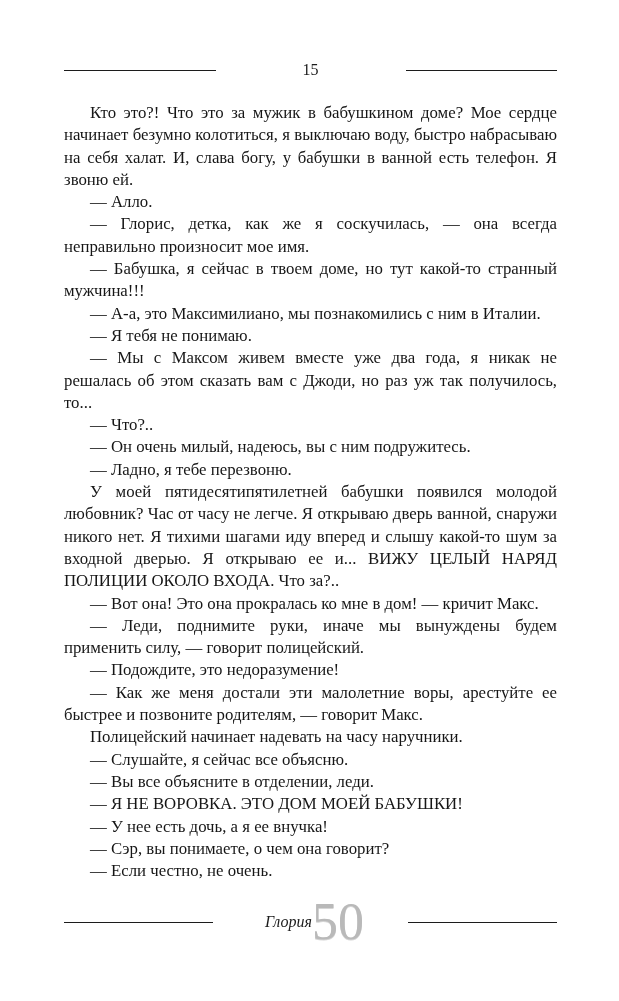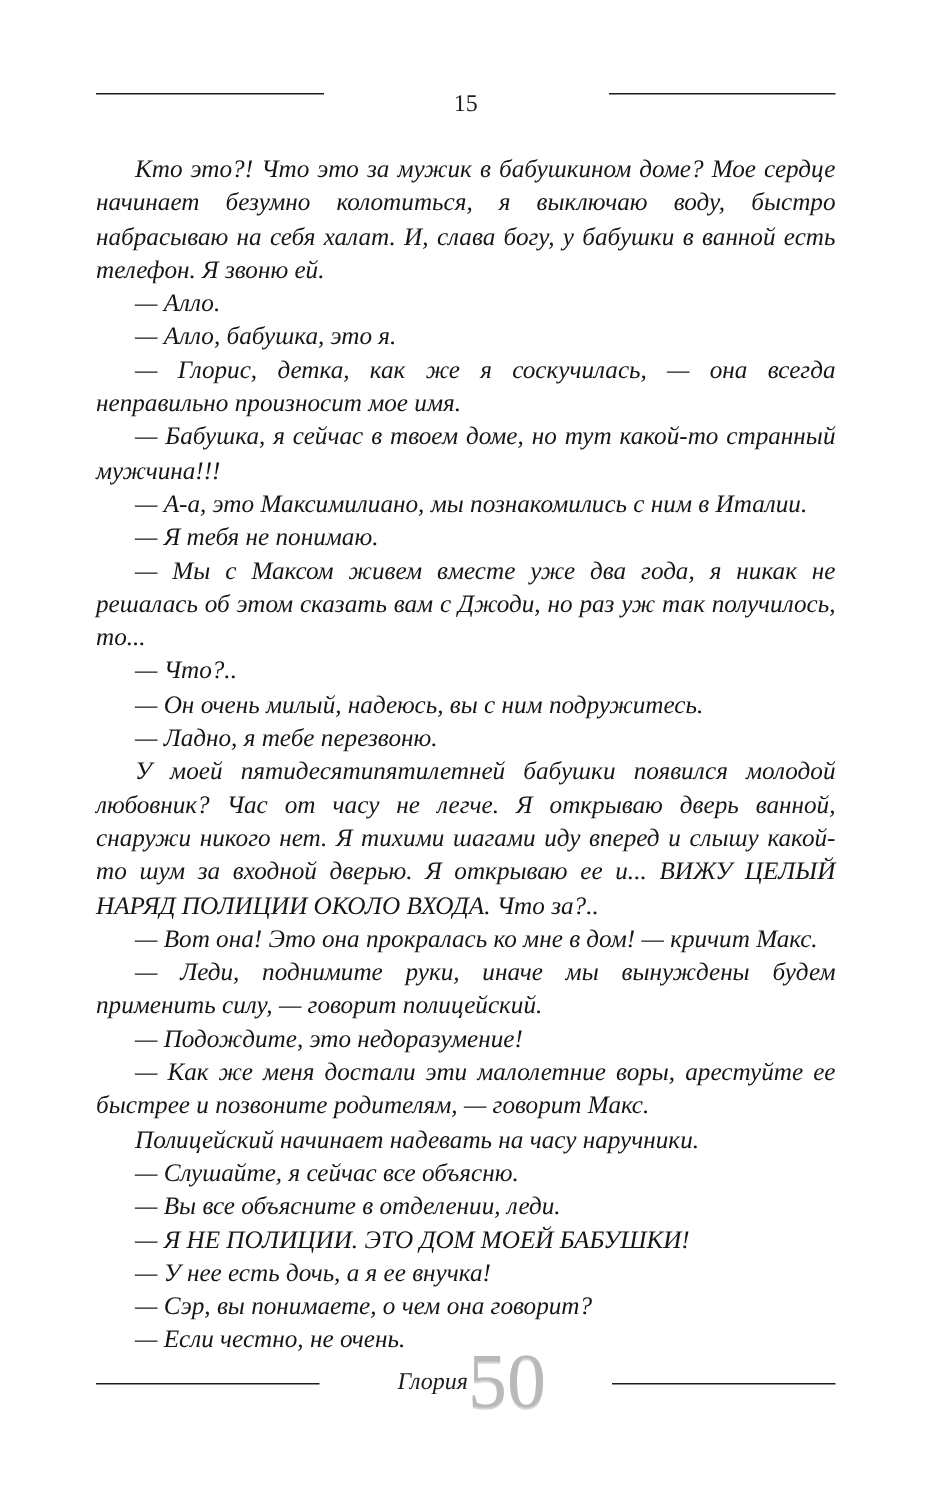--- a/index.html
+++ b/index.html
@@ -16,20 +16,21 @@
     color: #161616;
     overflow: hidden;
   }
   
   .header {
     position: absolute;
     top: 62px;
     left: 64px;
     right: 62px;
     display: flex;
+    align-items: center;
     gap: 29px;
   }
   .rule {
     flex: 1;
     height: 1px;
     background: #1c1c1c;
   }
   .page-num {
     padding: 0 58px;
     font-size: 16px;
@@ -42,21 +43,20 @@
     top: 102px;
     left: 64px;
     right: 62px;
     font-size: 16.8px;
     line-height: 22.3px;
     text-align: justify;
   }
   .para {
     margin: 0;
     text-indent: 26px;
-    font-style: italic;
   }
   
   .footer {
     position: absolute;
     top: 890px;
     left: 64px;
     right: 62px;
     height: 64px;
     display: flex;
     align-items: center;
@@ -86,38 +86,37 @@
 
   <div class="header">
     <span class="rule"></span>
     <span class="page-num">15</span>
     <span class="rule"></span>
   </div>
 
   <div class="body-text">
       <p class="para">Кто это?! Что это за мужик в бабушкином доме? Мое сердце начинает безумно колотиться, я выключаю воду, быстро набрасываю на себя халат. И, слава богу, у бабушки в ванной есть телефон. Я звоню ей.</p>
       <p class="para">— Алло.</p>
-      <p class="para">— Алло, бабушка, это я.</p>
       <p class="para">— Глорис, детка, как же я соскучилась, — она всегда неправильно произносит мое имя.</p>
       <p class="para">— Бабушка, я сейчас в твоем доме, но тут какой-то странный мужчина!!!</p>
       <p class="para">— А-а, это Максимилиано, мы познакомились с ним в Италии.</p>
       <p class="para">— Я тебя не понимаю.</p>
       <p class="para">— Мы с Максом живем вместе уже два года, я никак не решалась об этом сказать вам с Джоди, но раз уж так получилось, то...</p>
       <p class="para">— Что?..</p>
       <p class="para">— Он очень милый, надеюсь, вы с ним подружитесь.</p>
       <p class="para">— Ладно, я тебе перезвоню.</p>
       <p class="para">У моей пятидесятипятилетней бабушки появился молодой любовник? Час от часу не легче. Я открываю дверь ванной, снаружи никого нет. Я тихими шагами иду вперед и слышу какой-то шум за входной дверью. Я открываю ее и... ВИЖУ ЦЕЛЫЙ НАРЯД ПОЛИЦИИ ОКОЛО ВХОДА. Что за?..</p>
       <p class="para">— Вот она! Это она прокралась ко мне в дом! — кричит Макс.</p>
       <p class="para">— Леди, поднимите руки, иначе мы вынуждены будем применить силу, — говорит полицейский.</p>
       <p class="para">— Подождите, это недоразумение!</p>
       <p class="para">— Как же меня достали эти малолетние воры, арестуйте ее быстрее и позвоните родителям, — говорит Макс.</p>
       <p class="para">Полицейский начинает надевать на часу наручники.</p>
       <p class="para">— Слушайте, я сейчас все объясню.</p>
       <p class="para">— Вы все объясните в отделении, леди.</p>
-      <p class="para">— Я НЕ ПОЛИЦИИ. ЭТО ДОМ МОЕЙ БАБУШКИ!</p>
+      <p class="para">— Я НЕ ВОРОВКА. ЭТО ДОМ МОЕЙ БАБУШКИ!</p>
       <p class="para">— У нее есть дочь, а я ее внучка!</p>
       <p class="para">— Сэр, вы понимаете, о чем она говорит?</p>
       <p class="para">— Если честно, не очень.</p>
     </div>
 
   <div class="footer">
     <span class="rule"></span>
     <span class="footer-title">Глория</span>
     <span class="footer-num">50</span>
     <span class="rule"></span>

